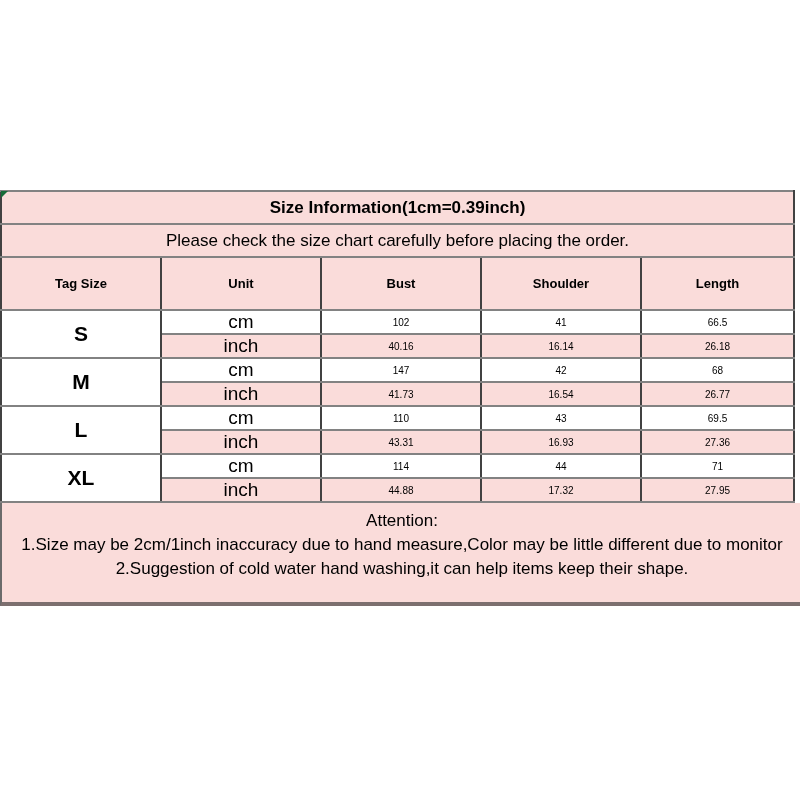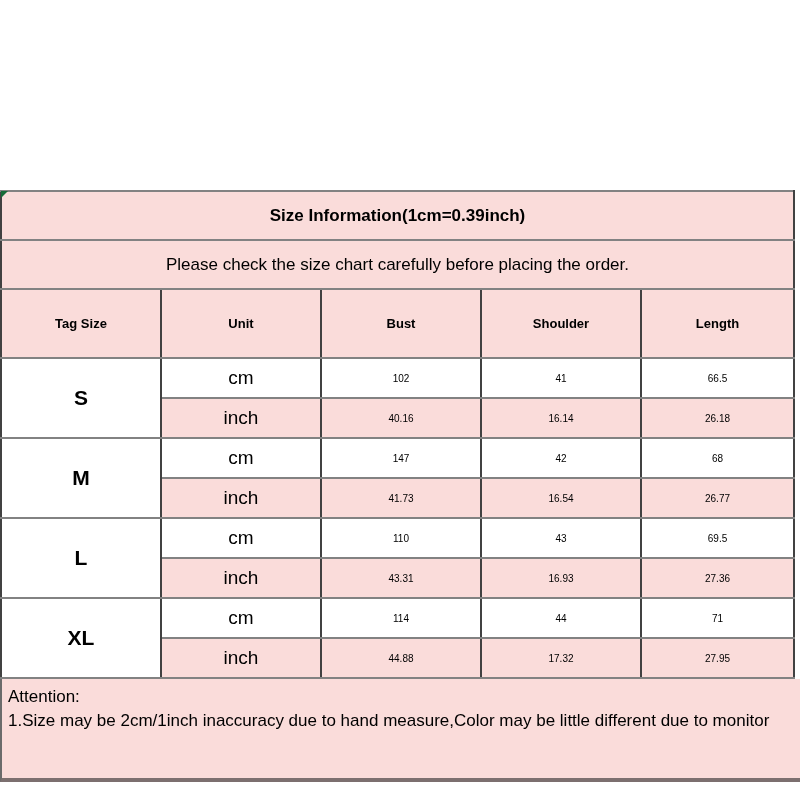--- a/index.html
+++ b/index.html
@@ -37,21 +37,21 @@
     width: 793px;
     border: 2px solid #6b6b6b;
   }
   table.size-chart td, table.size-chart th {
     border-left: 2px solid #414141;
     border-right: 2px solid #414141;
     border-top: 2px solid #828282;
     border-bottom: 2px solid #828282;
     text-align: center;
     vertical-align: middle;
-    padding: 8px;
+    padding: 0;
     overflow: hidden;
     white-space: nowrap;
   }
   .r-title td {
     background: #fadcda;
     font-weight: bold;
     font-size: 17px;
     height: 31px;
   }
   .r-sub td {
@@ -80,21 +80,21 @@
   .attention {
     width: 800px;
     box-sizing: border-box;
     background: #fadcda;
     border-left: 2px solid #6b6b6b;
     border-bottom: 4px solid #7c6f6f;
     min-height: 103px;
     padding: 6px 4px 3px 6px;
     font-size: 17px;
     line-height: 24px;
-    text-align: left;
+    text-align: center;
   }
 </style>
 </head>
 <body>
 
 <div class="sheet">
   <div class="corner-marker"></div>
 
   <table class="size-chart">
     <colgroup>
@@ -176,14 +176,15 @@
       <td class="num">44.88</td>
       <td class="num">17.32</td>
       <td class="num">27.95</td>
     </tr>
   </tbody>
     </table>
 
   <div class="attention">
     <div>Attention:</div>
     <div>1.Size may be 2cm/1inch inaccuracy due to hand measure,Color may be little different due to monitor</div>
+    <div>2.Suggestion of cold water hand washing,it can help items keep their shape.</div>
   </div>
 </div>
 
 </body></html>

